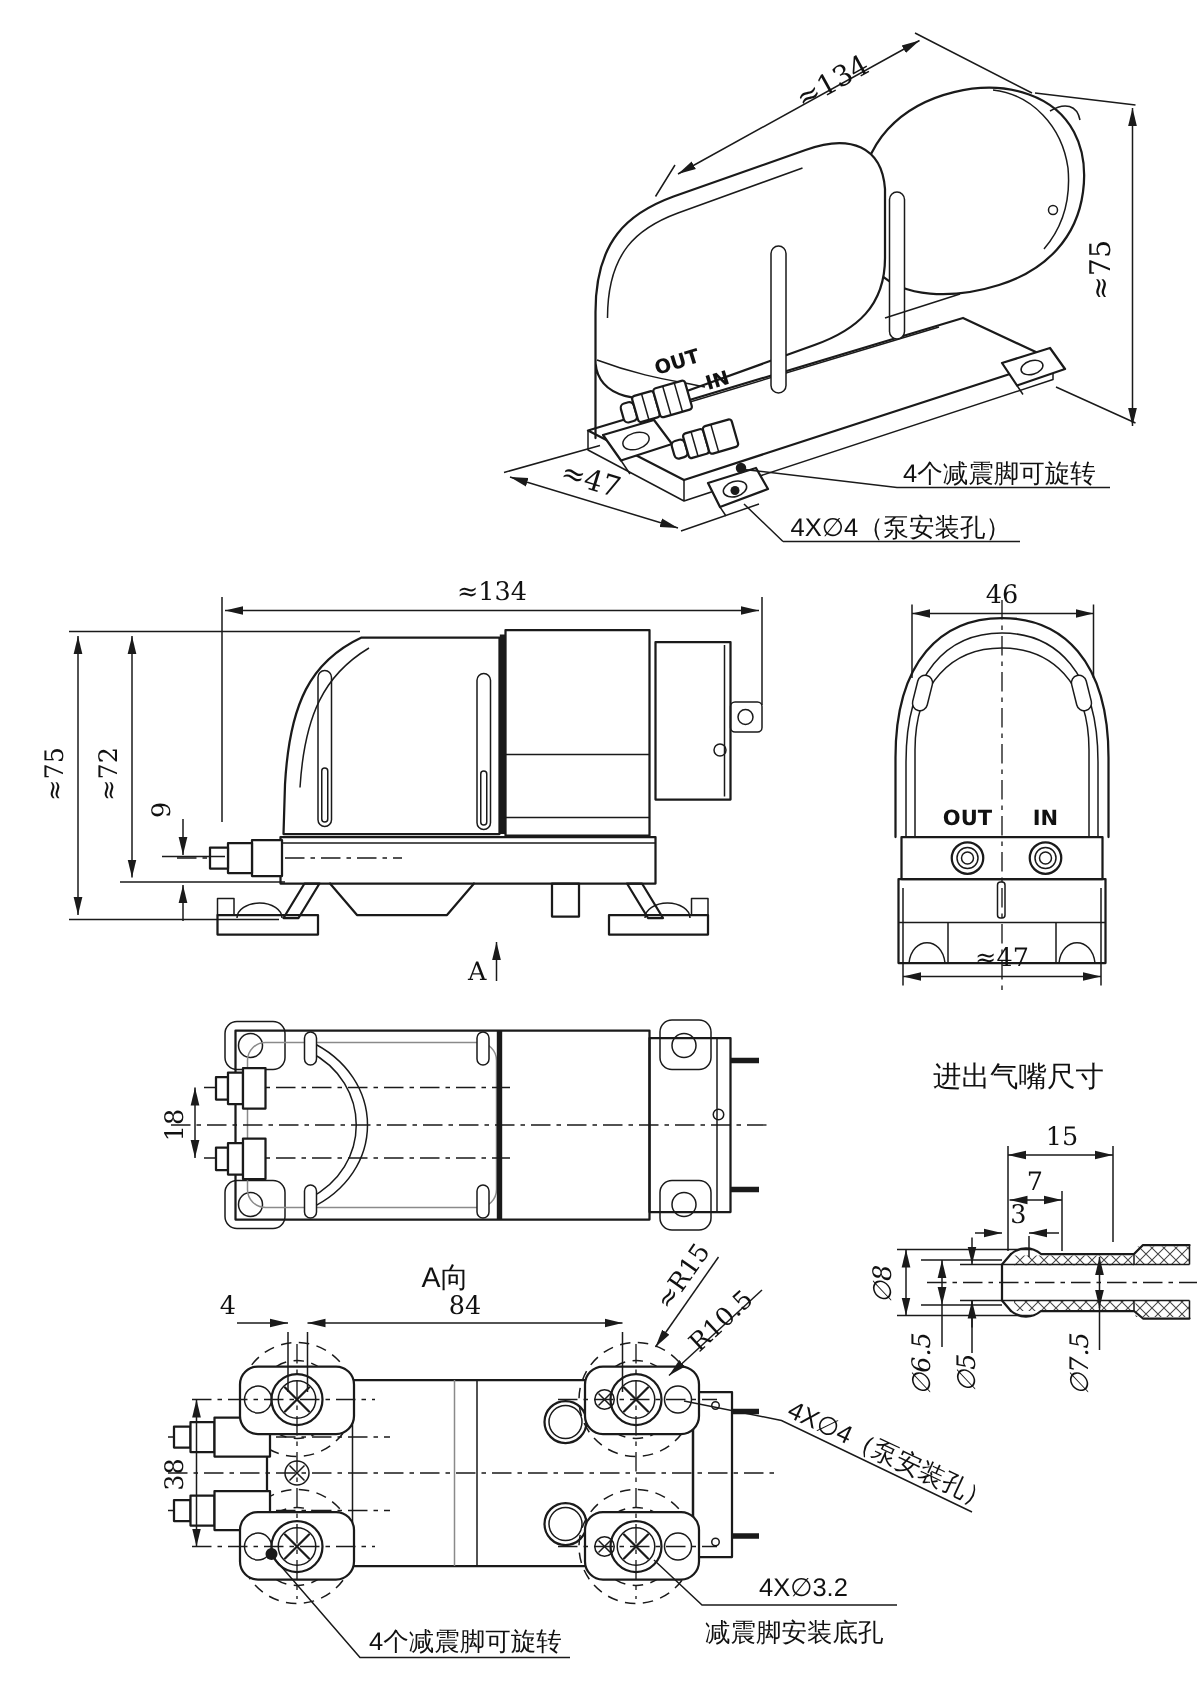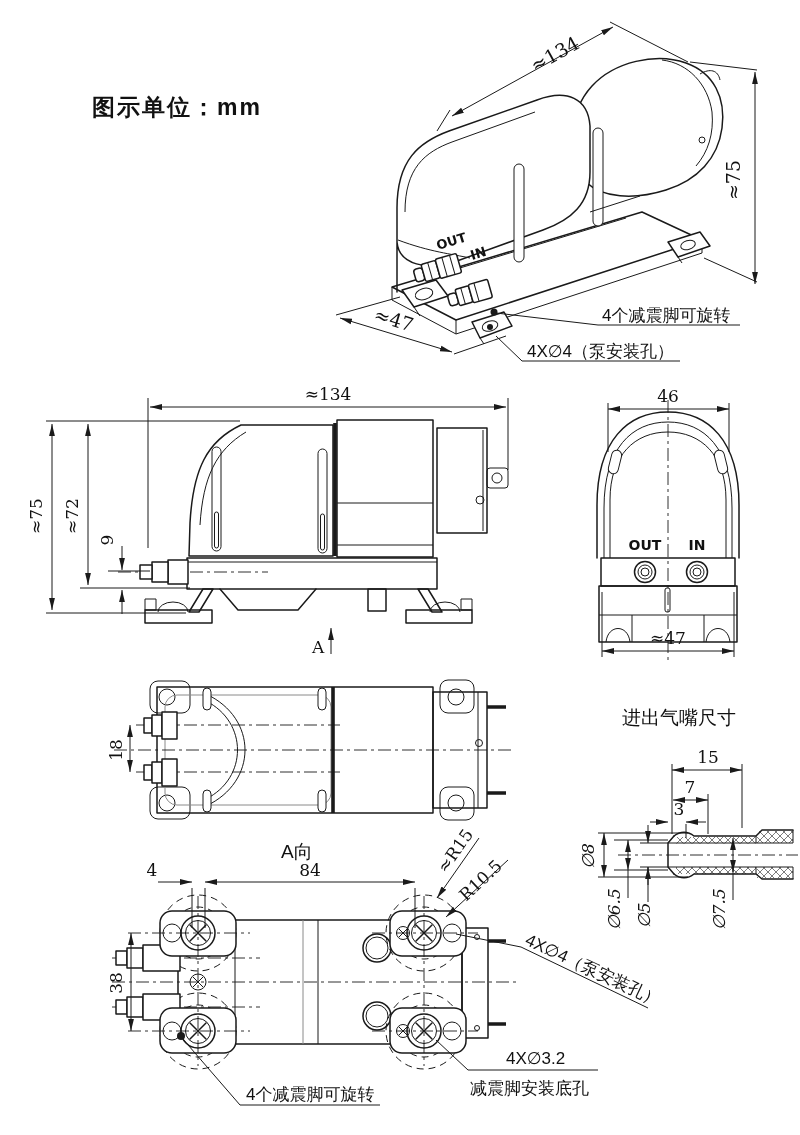--- a/index.html
+++ b/index.html
@@ -20,21 +20,20 @@
   .cjk{font-family:"Liberation Sans",sans-serif;font-size:17px;fill:#111;}
   .cjkbig{font-family:"Liberation Sans",sans-serif;font-size:19px;fill:#111;}
   .outin{font-family:"DejaVu Sans",sans-serif;font-weight:bold;fill:#111;}
   .unit{position:absolute;left:92px;top:92px;font-size:23px;font-weight:600;color:#111;
         letter-spacing:2px;font-family:"Liberation Sans",sans-serif;}
 </style>
 </head>
 <body>
 
 <div class="page">
-  <div class="unit">图示单位：mm</div>
 
   <svg width="800" height="1135" viewBox="0 0 800 1135">
     <defs>
       <marker id="ae" orient="auto" markerUnits="userSpaceOnUse" markerWidth="13" markerHeight="10" refX="12" refY="5">
         <path d="M12,5 L0,2.1 L0,7.9 Z" fill="#1a1a1a"></path>
       </marker>
       <marker id="ar" orient="auto-start-reverse" markerUnits="userSpaceOnUse" markerWidth="13" markerHeight="10" refX="12" refY="5">
         <path d="M12,5 L0,2.1 L0,7.9 Z" fill="#1a1a1a"></path>
       </marker>
       <pattern id="xh" width="8" height="8" patternUnits="userSpaceOnUse">

